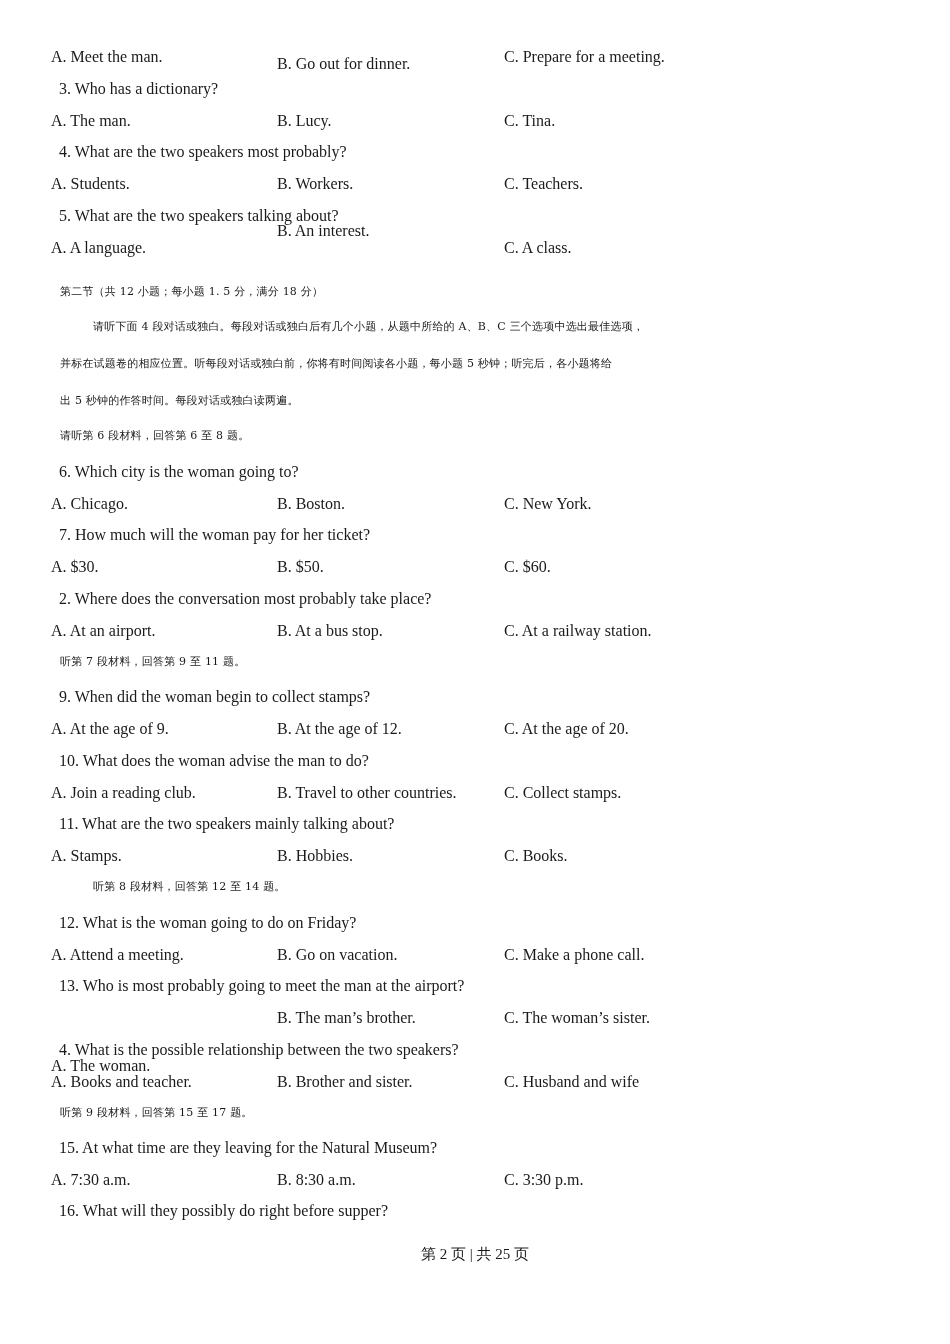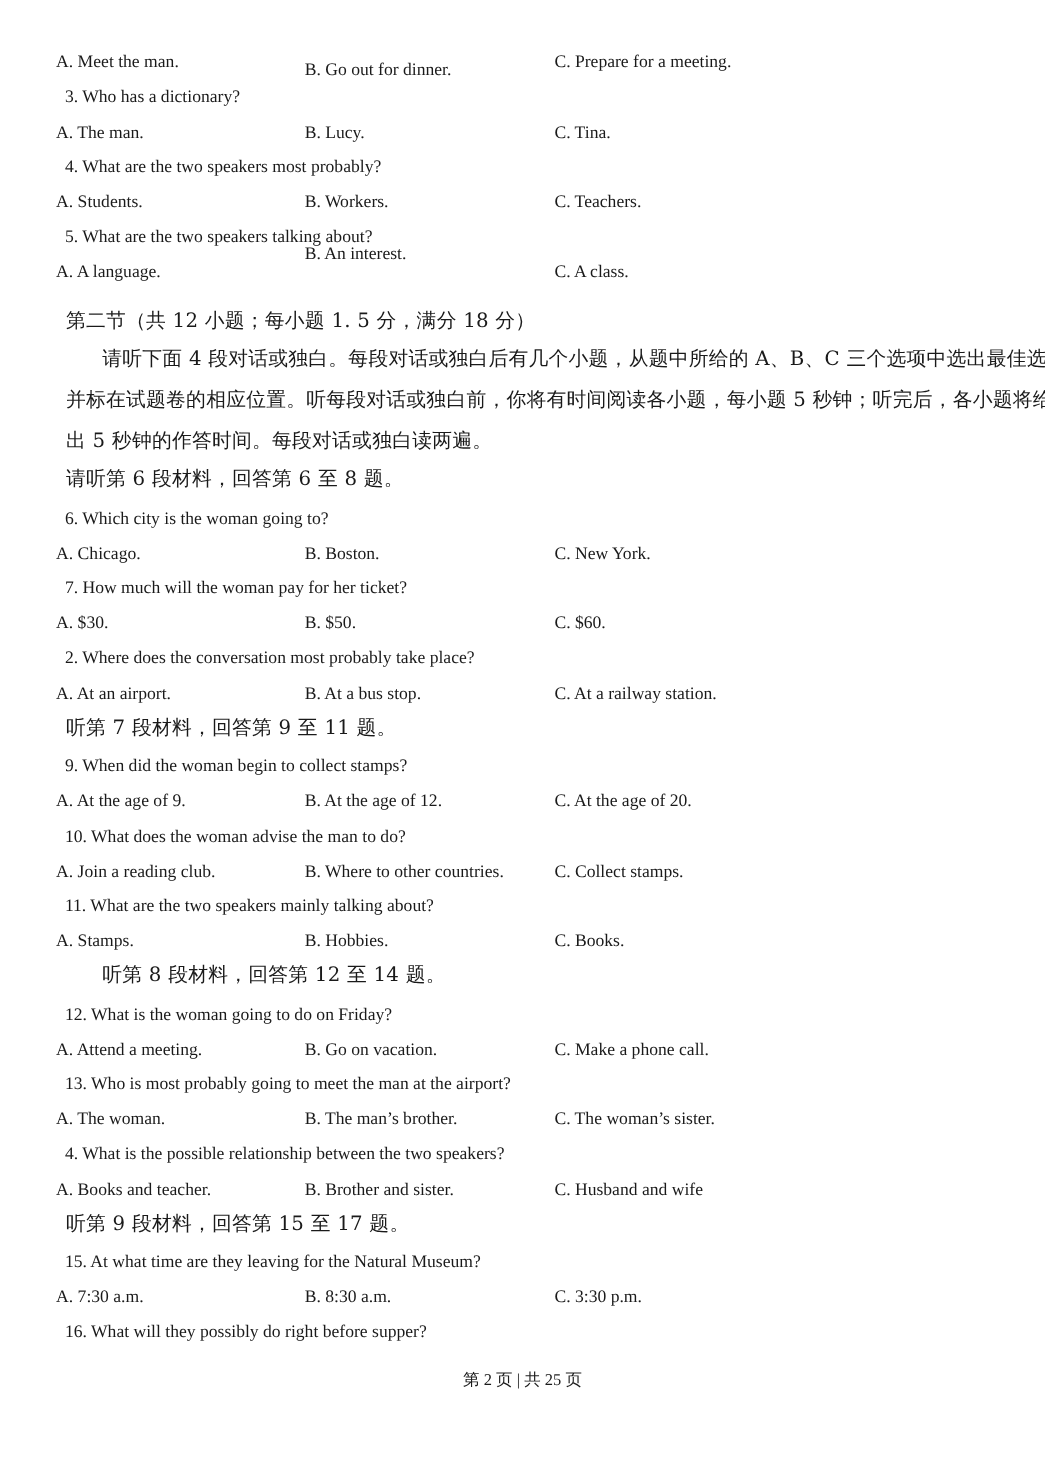--- a/index.html
+++ b/index.html
@@ -3,21 +3,21 @@
   <meta charset="utf-8">
   <style>
     html, body { margin: 0; padding: 0; background: #ffffff; }
     body {
       width: 950px; height: 1344px; position: relative; overflow: hidden;
       font-family: "Liberation Serif", "DejaVu Serif", serif;
       color: #1a1a1a; font-size: 16px;
     }
     .line { position: absolute; white-space: nowrap; line-height: 20px; }
     .opt { position: absolute; white-space: nowrap; line-height: 20px; }
-    .cn { font-family: "DejaVu Serif", "Liberation Serif", serif; font-size: 18px; letter-spacing: 0.2px; }
+    .cn { font-family: "DejaVu Serif", "Liberation Serif", serif; font-size: 11px; letter-spacing: 0.2px; }
     .footer { position: absolute; left: 0; width: 950px; text-align: center; font-size: 15px; }
   </style>
 </head>
 <body>
 
 <div class="opt" style="left:51px;top:47px">A. Meet the man.</div>
 <div class="opt" style="left:277px;top:54px">B. Go out for dinner.</div>
 <div class="opt" style="left:504px;top:47px">C. Prepare for a meeting.</div>
 
 <div class="line" style="left:59px;top:79px">3.  Who has a dictionary?</div>
@@ -58,37 +58,37 @@
 
 <div class="line cn" style="left:60px;top:652px">听第 7 段材料，回答第 9 至 11 题。</div>
 
 <div class="line" style="left:59px;top:687px">9.  When did the woman begin to collect stamps?</div>
 <div class="opt" style="left:51px;top:719px">A. At the age of 9.</div>
 <div class="opt" style="left:277px;top:719px">B. At the age of 12.</div>
 <div class="opt" style="left:504px;top:719px">C. At the age of 20.</div>
 
 <div class="line" style="left:59px;top:751px">10. What does the woman advise the man to do?</div>
 <div class="opt" style="left:51px;top:783px">A. Join a reading club.</div>
-<div class="opt" style="left:277px;top:783px">B. Where to other countries.</div>
+<div class="opt" style="left:277px;top:783px">B. Travel to other countries.</div>
 <div class="opt" style="left:504px;top:783px">C. Collect stamps.</div>
 
 <div class="line" style="left:59px;top:814px">11. What are the two speakers mainly talking about?</div>
 <div class="opt" style="left:51px;top:846px">A. Stamps.</div>
 <div class="opt" style="left:277px;top:846px">B. Hobbies.</div>
 <div class="opt" style="left:504px;top:846px">C. Books.</div>
 
 <div class="line cn" style="left:93px;top:877px">听第 8 段材料，回答第 12 至 14 题。</div>
 
 <div class="line" style="left:59px;top:913px">12. What is the woman going to do on Friday?</div>
 <div class="opt" style="left:51px;top:945px">A. Attend a meeting.</div>
 <div class="opt" style="left:277px;top:945px">B. Go on vacation.</div>
 <div class="opt" style="left:504px;top:945px">C. Make a phone call.</div>
 
 <div class="line" style="left:59px;top:976px">13. Who is most probably going to meet the man at the airport?</div>
-<div class="opt" style="left:51px;top:1008px">A. The woman.</div>
+<div class="opt" style="left:51px;top:1056px">A. The woman.</div>
 <div class="opt" style="left:277px;top:1008px">B. The man’s brother.</div>
 <div class="opt" style="left:504px;top:1008px">C. The woman’s sister.</div>
 
 <div class="line" style="left:59px;top:1040px">4. What is the possible relationship between the two speakers?</div>
 <div class="opt" style="left:51px;top:1072px">A. Books and teacher.</div>
 <div class="opt" style="left:277px;top:1072px">B. Brother and sister.</div>
 <div class="opt" style="left:504px;top:1072px">C. Husband and wife</div>
 
 <div class="line cn" style="left:60px;top:1103px">听第 9 段材料，回答第 15 至 17 题。</div>
 

